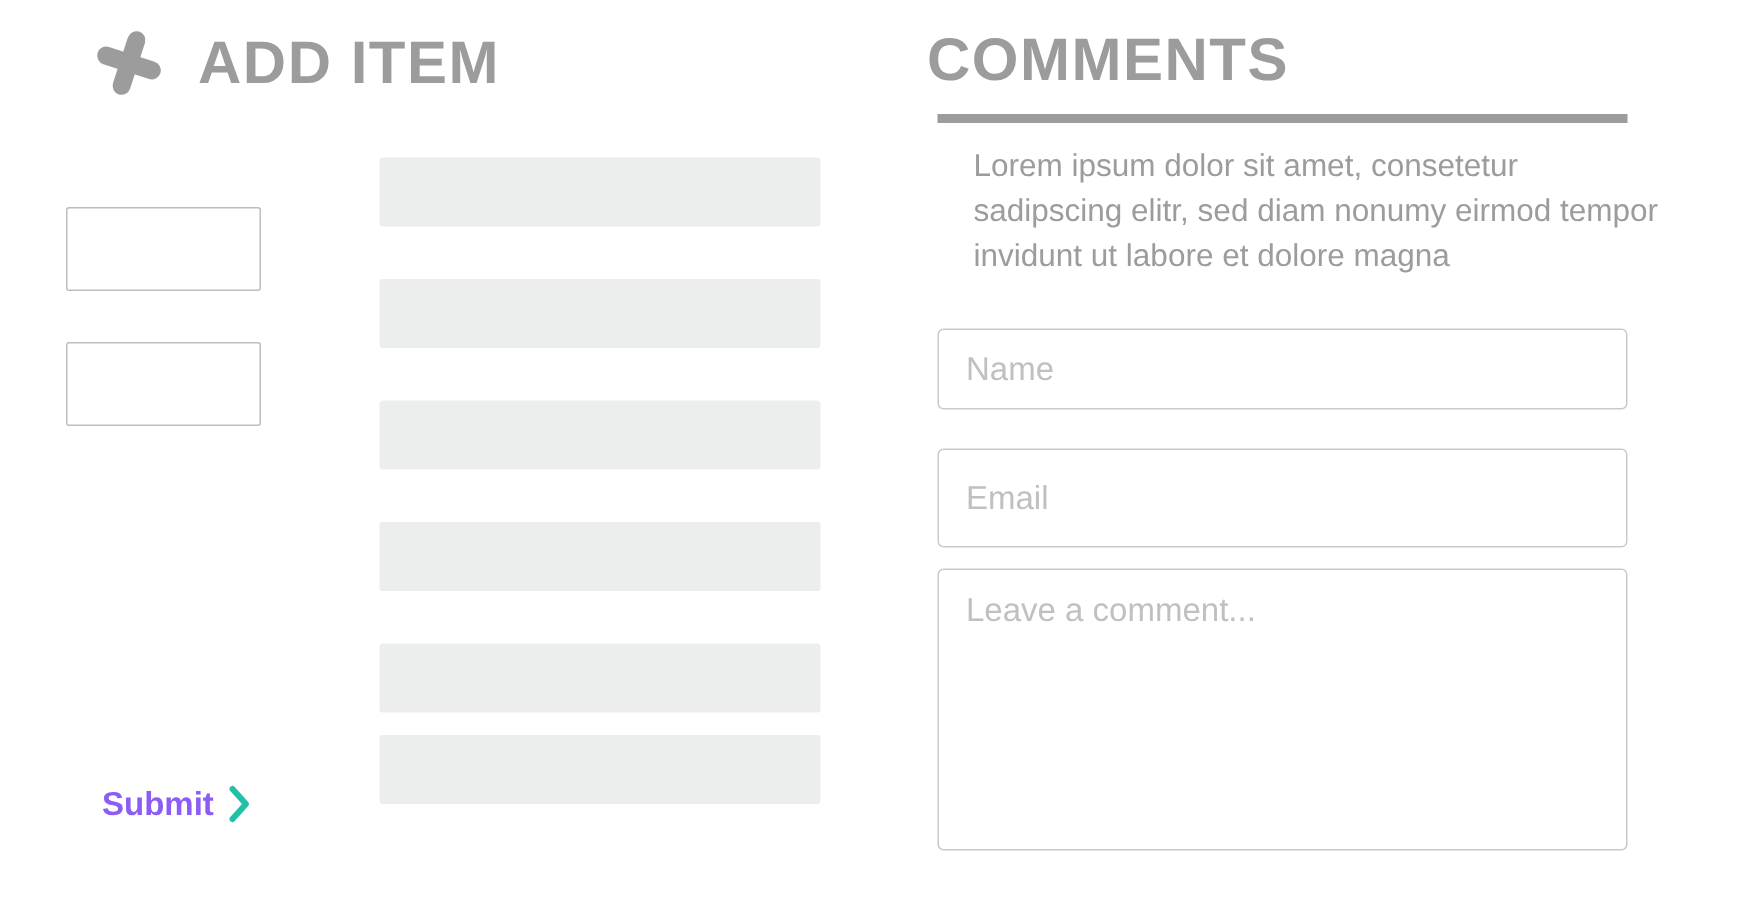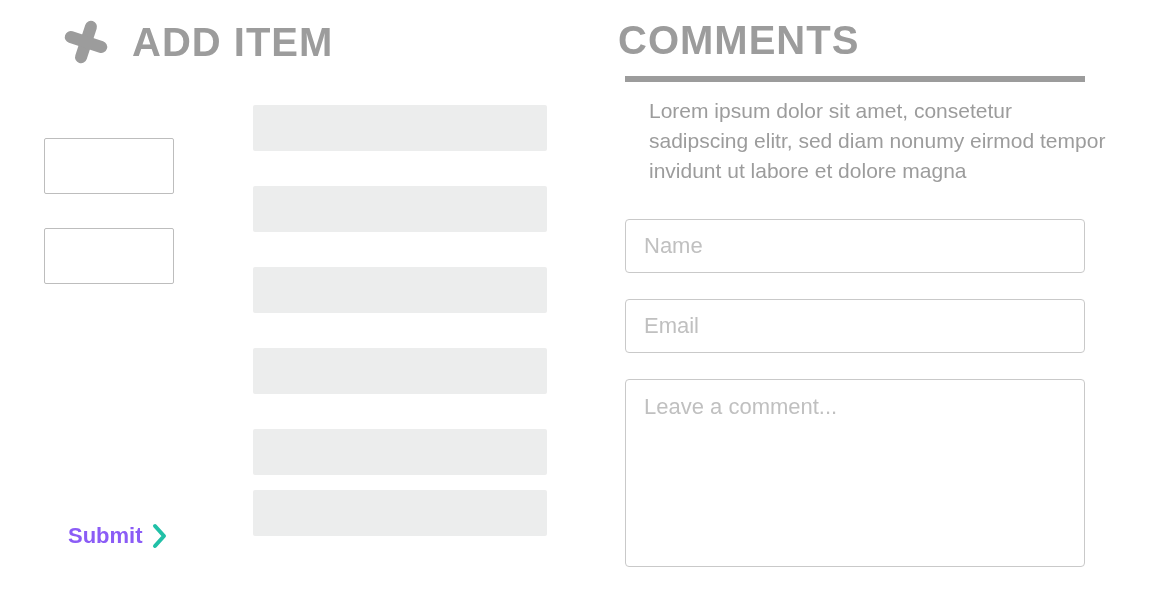--- a/index.html
+++ b/index.html
@@ -30,21 +30,21 @@
   
   .comments-header { position: absolute; left: 618px; top: 18px; }
   .comments-header h1 { font-size: 40px; font-weight: 700; letter-spacing: 1px; color: #9c9c9c; }
   .comments-rule { position: absolute; left: 625px; top: 76px; width: 460px; height: 6px; background: #9c9c9c; }
 
   .comments-desc { position: absolute; left: 625px; top: 96px; width: 460px; font-size: 21px; line-height: 30px; color: #9c9c9c; margin-left: 24px; }
 
   .comment-input { position: absolute; left: 625px; width: 460px; border: 1px solid #c9c9c9; border-radius: 4px; background: #fff; font-size: 22px; color: #b6b6b6; padding: 14px 18px; font-family: inherit; margin-top: 12px; }
   .comment-input::placeholder { color: #c0c0c0; }
   #c-name  { top: 207px; height: 54px; }
-  #c-email { top: 287px; height: 54px; }
+  #c-email { top: 287px; height: 66px; }
   #c-body  { top: 367px; height: 188px; resize: none; }
 
 </style>
 </head>
 <body>
 
 <div class="add-item-header">
   <div class="plus">
     <svg viewBox="0 0 48 48" width="48" height="48">
       <g transform="translate(24 24) rotate(18)">

